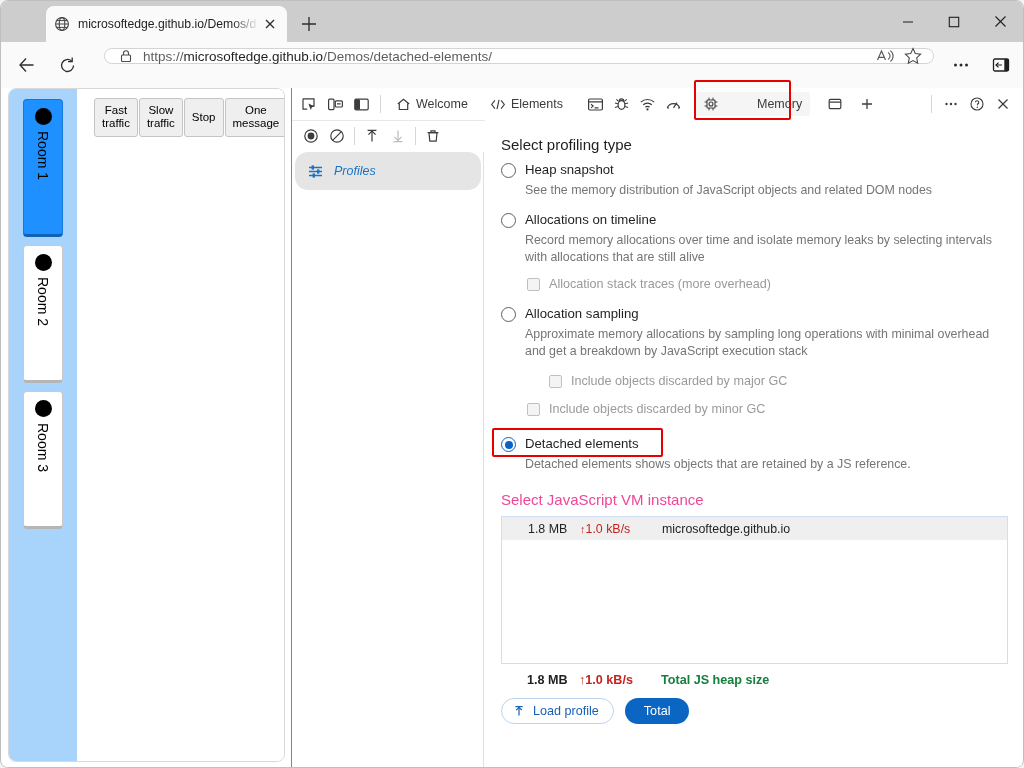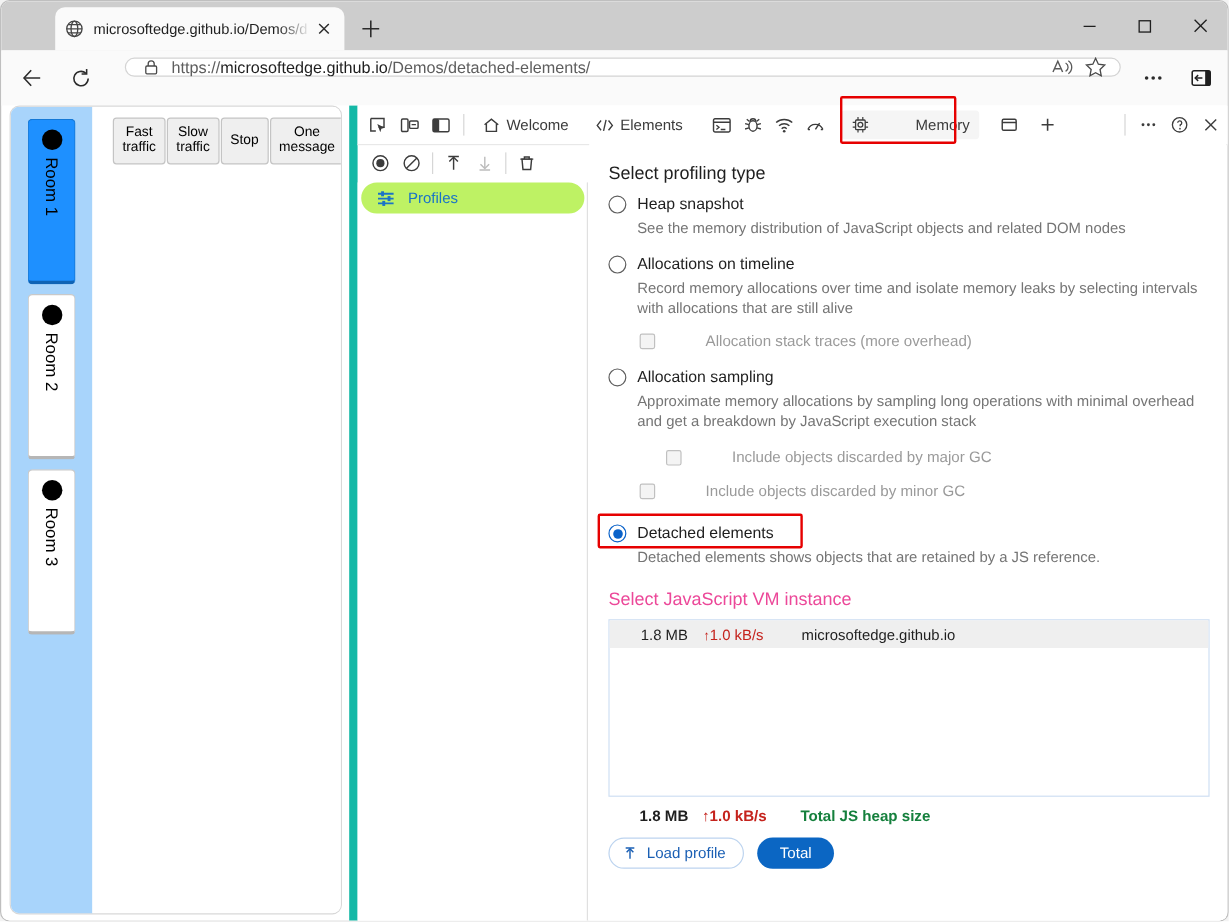--- a/index.html
+++ b/index.html
@@ -97,21 +97,21 @@
     font-family:"Liberation Sans", sans-serif; font-size:11.5px; color:#000000;
     line-height:13px; text-align:center; padding:5px 7px 6px 7px;
     box-sizing:border-box; min-width:38px; margin-right:1px;
     white-space:pre-line;
     display:flex; align-items:center; justify-content:center;
   }
 
   
   .devtools {
     position:absolute; left:289px; top:0px; width:731px; height:680px;
-    background:#ffffff; border-left:7px solid #14b8a6; box-sizing:border-box;
+    background:#ffffff; border-left:1px solid #14b8a6; box-sizing:border-box;
   }
   .dt-toolbar {
     position:absolute; left:0; top:0; width:730px; height:32px;
     display:flex; align-items:center; background:#ffffff;
     border-bottom:1px solid #e8e8e8;
   }
   .dt-icon-btn { width:26px; height:26px; display:flex; align-items:center; justify-content:center; flex:0 0 auto; }
   .dt-sep { width:1px; height:18px; background:#d6d6d6; margin:0 6px; flex:0 0 1px; }
   .dt-tab {
     display:flex; align-items:center; height:24px; padding:0 8px; border-radius:3px;
@@ -129,23 +129,23 @@
   .dt-toolbar-right { margin-left:auto; display:flex; align-items:center; padding-right:6px; }
 
   
   .dt-subbar {
     position:absolute; left:0; top:32px; width:192px; height:32px;
     display:flex; align-items:center; padding-left:6px; box-sizing:border-box;
   }
   .dt-panel-split { position:absolute; left:0; top:64px; width:192px; bottom:0; background:#ffffff;
      border-right:1px solid #e0e0e0; box-sizing:border-box; }
   .profiles-item {
-    position:absolute; left:3px; top:0px; width:186px; height:26px;
-    background:#bef264; border-radius:13px;
-    display:flex; align-items:center; padding-left:12px; box-sizing:border-box;
+    position:absolute; left:3px; top:0px; width:186px; height:38px;
+    background:#e5e5e5; border-radius:13px;
+    display:flex; align-items:center; padding-left:12px; box-sizing:border-box;font-style:italic;
   }
   .profiles-item .pico { width:17px; height:17px; margin-right:10px; display:flex; align-items:center; justify-content:center;}
   .profiles-label { font-size:12.5px; color:#1a73c7; }
 
   .dt-content {
     position:absolute; left:193px; top:32px; right:0; bottom:0;
     background:#ffffff; padding:10px 14px 0 16px; box-sizing:border-box;
     overflow:hidden;
   }
   .section-title { font-size:15px; color:#1f1f1f; margin:6px 0 8px 0; }
@@ -157,21 +157,21 @@
   .radio.checked { border:1.4px solid #0a62c9; background:#fff; position:relative; }
   .radio.checked::after {
     content:""; position:absolute; left:2.5px; top:2.5px; width:8px; height:8px;
     border-radius:50%; background:#0a62c9;
   }
   .opt-label { font-size:13.2px; color:#1f1f1f; line-height:18px; }
   .opt-desc {
     font-size:12.4px; color:#757575; line-height:17px;
     margin:3px 0 0 24px; max-width:498px;
   }
-  .check-row { display:flex; align-items:center; margin-top:11px;gap:33px; }
+  .check-row { display:flex; align-items:center; margin-top:11px; }
   .checkbox {
     width:13px; height:13px; border:1.3px solid #c0c0c0; background:#f4f4f4;
     box-sizing:border-box; flex:0 0 13px; margin-right:9px; border-radius:2px;
   }
   .check-label { font-size:12.6px; color:#9a9a9a; }
   .indent-1 { margin-left:26px; }
   .indent-2 { margin-left:48px; }
 
   .vm-title { font-size:15px; color:#ec4899; margin:18px 0 8px 0; }
   .vm-list {

